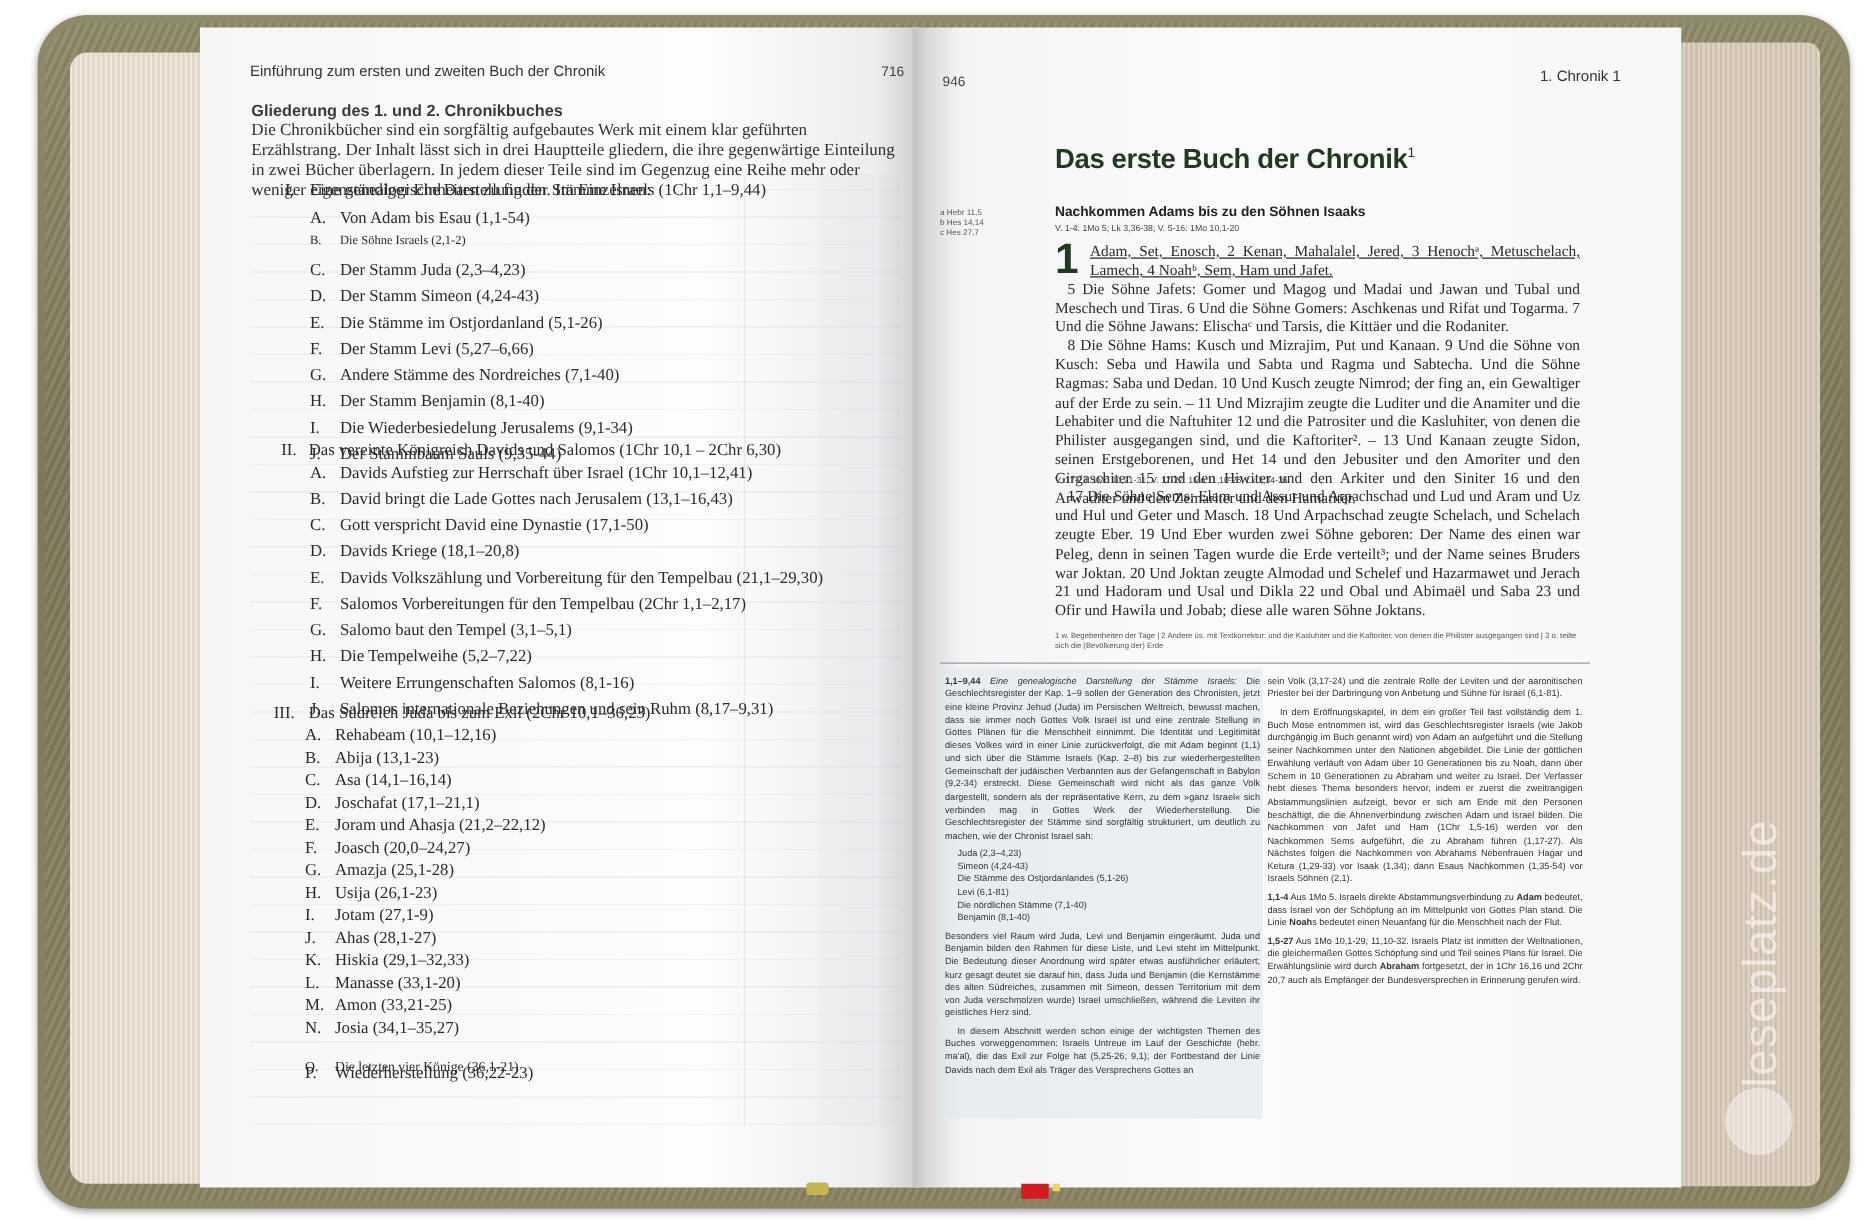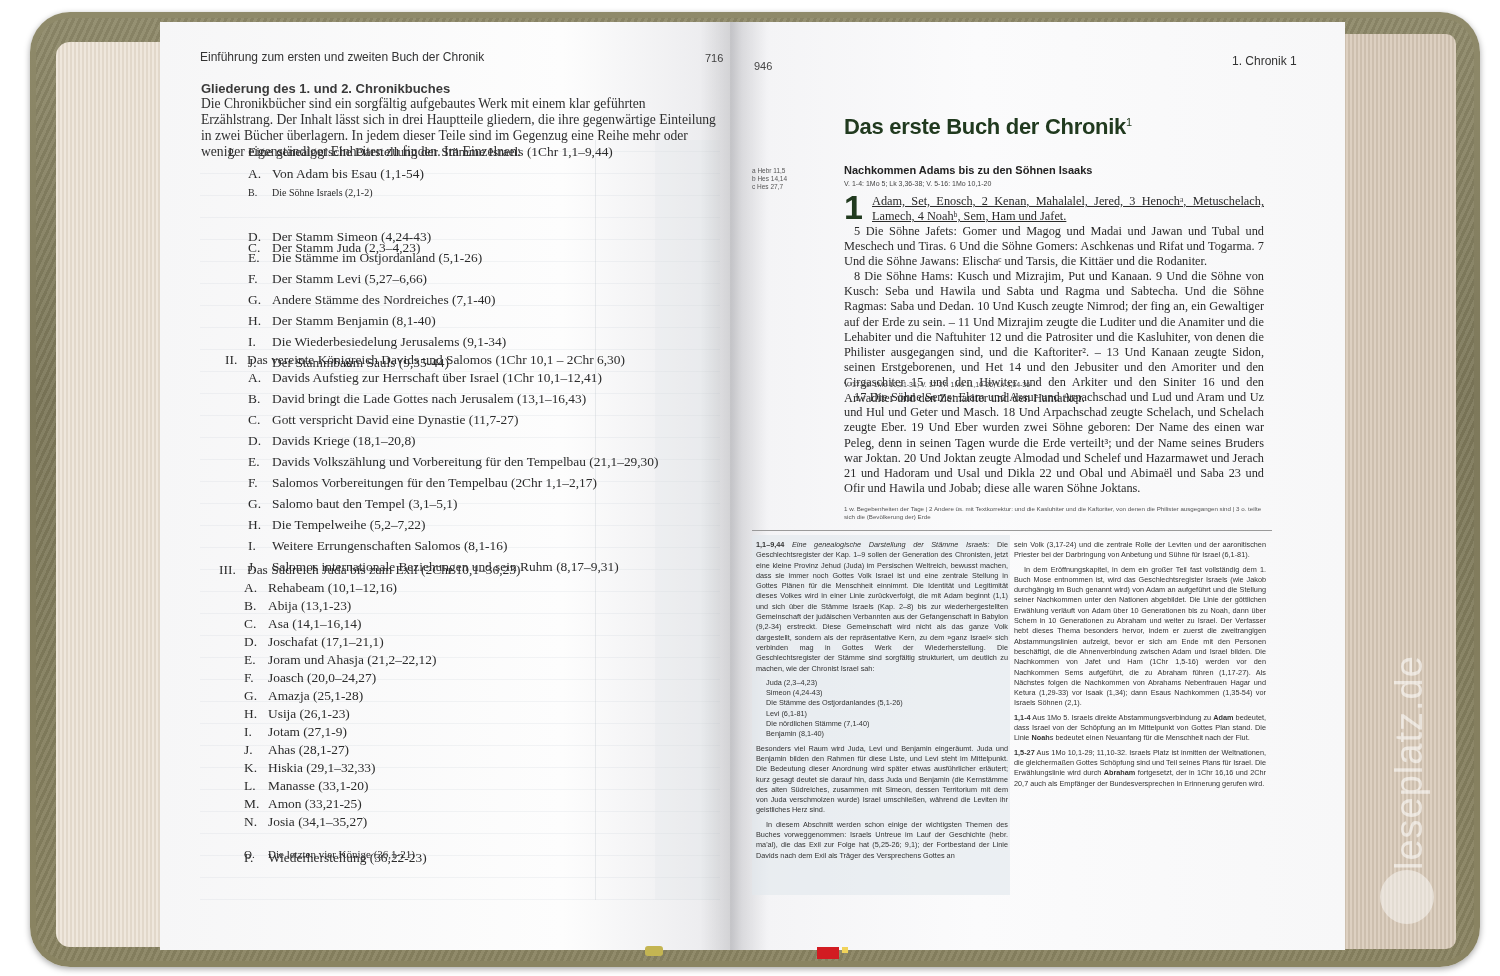--- a/index.html
+++ b/index.html
@@ -120,34 +120,34 @@
 <div class="running-head-left sans">Einführung zum ersten und zweiten Buch der Chronik</div>
 <div class="page-num-left sans">716</div>
 <div class="intro-heading sans">Gliederung des 1. und 2. Chronikbuches</div>
 <div class="intro-para">Die Chronikbücher sind ein sorgfältig aufgebautes Werk mit einem klar geführten Erzählstrang. Der Inhalt lässt sich in drei Hauptteile gliedern, die ihre gegenwärtige Einteilung in zwei Bücher überlagern. In jedem dieser Teile sind im Gegenzug eine Reihe mehr oder weniger eigenständiger Einheiten zu finden. Im Einzelnen:</div>
 
 <div>
 
   <div class="ol-main" style="left:228px;top:144px;font-size:13.4px;"><span class="num">I.</span><span>Eine genealogische Darstellung der Stämme Israels (1Chr 1,1–9,44)</span></div>
   <div class="ol-sub" style="left:248px;top:166px;font-size:13.4px;"><span class="num">A.</span><span>Von Adam bis Esau (1,1-54)</span></div>
   <div class="ol-sub" style="left:248px;top:187px;font-size:10px;"><span class="num">B.</span><span>Die Söhne Israels (2,1-2)</span></div>
-  <div class="ol-sub" style="left:248px;top:208px;font-size:13.4px;margin-top:32px;"><span class="num">C.</span><span>Der Stamm Juda (2,3–4,23)</span></div>
+  <div class="ol-sub" style="left:248px;top:208px;font-size:13.4px;"><span class="num">C.</span><span>Der Stamm Juda (2,3–4,23)</span></div>
   <div class="ol-sub" style="left:248px;top:229px;font-size:13.4px;"><span class="num">D.</span><span>Der Stamm Simeon (4,24-43)</span></div>
   <div class="ol-sub" style="left:248px;top:250px;font-size:13.4px;"><span class="num">E.</span><span>Die Stämme im Ostjordanland (5,1-26)</span></div>
   <div class="ol-sub" style="left:248px;top:271px;font-size:13.4px;"><span class="num">F.</span><span>Der Stamm Levi (5,27–6,66)</span></div>
   <div class="ol-sub" style="left:248px;top:292px;font-size:13.4px;"><span class="num">G.</span><span>Andere Stämme des Nordreiches (7,1-40)</span></div>
   <div class="ol-sub" style="left:248px;top:313px;font-size:13.4px;"><span class="num">H.</span><span>Der Stamm Benjamin (8,1-40)</span></div>
   <div class="ol-sub" style="left:248px;top:334px;font-size:13.4px;"><span class="num">I.</span><span>Die Wiederbesiedelung Jerusalems (9,1-34)</span></div>
   <div class="ol-sub" style="left:248px;top:355px;font-size:13.4px;"><span class="num">J.</span><span>Der Stammbaum Sauls (9,35-44)</span></div>
 
   <div class="ol-main" style="left:225px;top:351px;top:353px;font-size:13.4px;top:351px;"></div>
   <div class="ol-main" style="left:225px;top:352px;font-size:13.4px;"><span class="num" style="width:22px">II.</span><span>Das vereinte Königreich Davids und Salomos (1Chr 10,1 – 2Chr 6,30)</span></div>
   <div class="ol-sub" style="left:248px;top:370px;font-size:13.4px;"><span class="num">A.</span><span>Davids Aufstieg zur Herrschaft über Israel (1Chr 10,1–12,41)</span></div>
   <div class="ol-sub" style="left:248px;top:391px;font-size:13.4px;"><span class="num">B.</span><span>David bringt die Lade Gottes nach Jerusalem (13,1–16,43)</span></div>
-  <div class="ol-sub" style="left:248px;top:412px;font-size:13.4px;"><span class="num">C.</span><span>Gott verspricht David eine Dynastie (11,7-27)</span></div>
+  <div class="ol-sub" style="left:248px;top:412px;font-size:13.4px;"><span class="num">C.</span><span>Gott verspricht David eine Dynastie (17,1-50)</span></div>
   <div class="ol-sub" style="left:248px;top:433px;font-size:13.4px;"><span class="num">D.</span><span>Davids Kriege (18,1–20,8)</span></div>
   <div class="ol-sub" style="left:248px;top:454px;font-size:13.4px;"><span class="num">E.</span><span>Davids Volkszählung und Vorbereitung für den Tempelbau (21,1–29,30)</span></div>
   <div class="ol-sub" style="left:248px;top:475px;font-size:13.4px;"><span class="num">F.</span><span>Salomos Vorbereitungen für den Tempelbau (2Chr 1,1–2,17)</span></div>
   <div class="ol-sub" style="left:248px;top:496px;font-size:13.4px;"><span class="num">G.</span><span>Salomo baut den Tempel (3,1–5,1)</span></div>
   <div class="ol-sub" style="left:248px;top:517px;font-size:13.4px;"><span class="num">H.</span><span>Die Tempelweihe (5,2–7,22)</span></div>
   <div class="ol-sub" style="left:248px;top:538px;font-size:13.4px;"><span class="num">I.</span><span>Weitere Errungenschaften Salomos (8,1-16)</span></div>
   <div class="ol-sub" style="left:248px;top:559px;font-size:13.4px;"><span class="num">J.</span><span>Salomos internationale Beziehungen und sein Ruhm (8,17–9,31)</span></div>
 
   <div class="ol-main" style="left:219px;top:562px;font-size:13.4px;"><span class="num" style="width:28px">III.</span><span>Das Südreich Juda bis zum Exil (2Chr 10,1–36,23)</span></div>
   <div class="ol-sub" style="left:244px;top:580px;font-size:13.4px;"><span class="num">A.</span><span>Rehabeam (10,1–12,16)</span></div>

